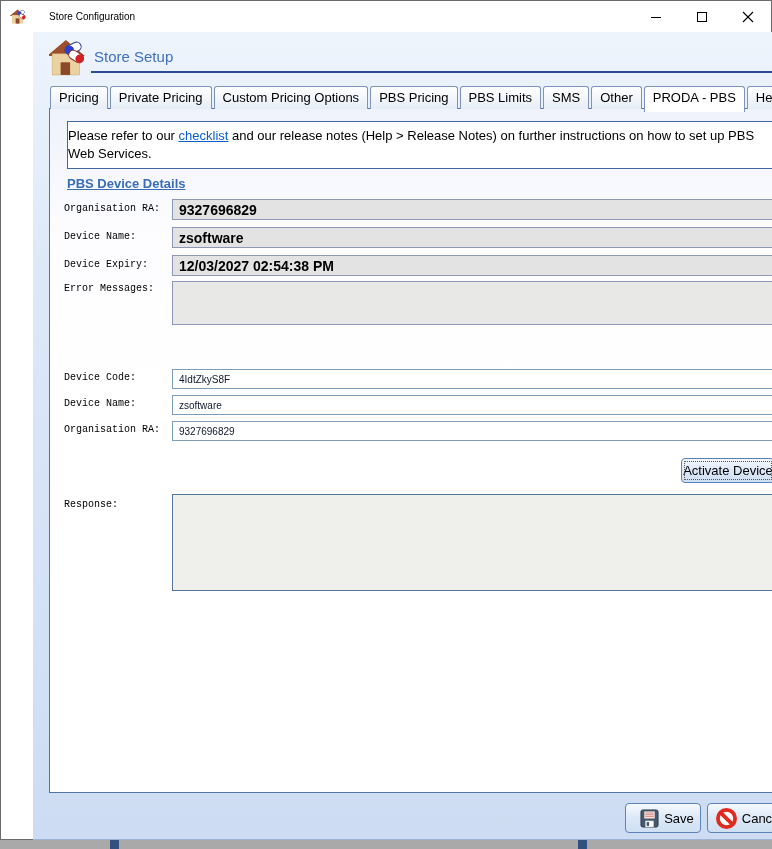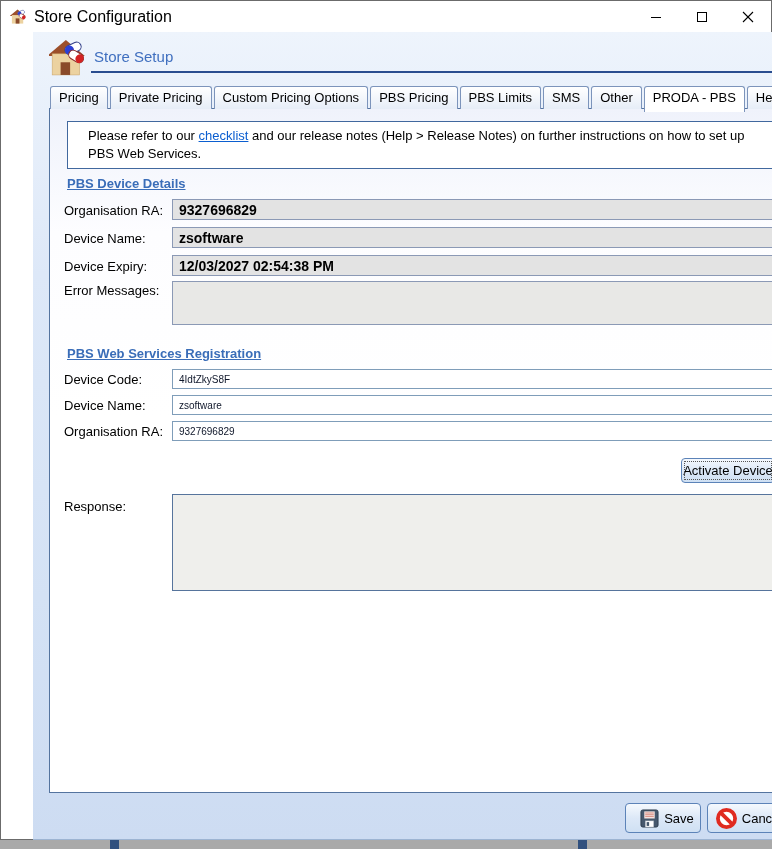--- a/index.html
+++ b/index.html
@@ -9,21 +9,21 @@
 
   
   .behind-strip { position:absolute; left:0; bottom:0; width:772px; height:10px; background:#a9a9a9; }
   .behind-strip .sq { position:absolute; top:0; width:9px; height:10px; background:#31507e; }
 
   .app { position:absolute; left:0; top:0; width:772px; height:840px; border:1px solid #6b6b6b; background:#fff; }
 
   
   .titlebar { position:absolute; left:0; top:0; right:0; height:31px; background:#ffffff; display:flex; align-items:center; }
   .titlebar-icon { margin-left:9px; width:17px; height:17px; }
-  .titlebar-title { margin-left:7px; font-size:16px; color:#000; }
+  .titlebar-title { margin-left:22px; font-size:10px; color:#000; }
   .win-controls { position:absolute; right:0; top:0; height:31px; display:flex; }
   .win-btn { width:46px; height:31px; display:flex; align-items:center; justify-content:center; cursor:default; }
 
   
   .dialog { position:absolute; left:0; top:31px; width:770px; height:808px;
             background:linear-gradient(180deg,#eef4fc 0%, #dde8f8 30%, #d4e2f5 70%, #cddcf2 100%);
             border-bottom:1px solid #9db4d2;margin-left:32px; }
 
   .app-header-icon { position:absolute; left:16px; top:6px; width:38px; height:38px; }
   .app-header-title { position:absolute; left:61px; top:16px; font-size:15px; color:#3f6fbf; }
@@ -35,26 +35,26 @@
          background:linear-gradient(180deg,#ffffff,#e6edf7); border:1px solid #7c94bb; border-bottom:none;
          border-radius:3px 3px 0 0; height:23px; cursor:pointer; }
   .tab.active { background:#ffffff; height:26px; position:relative; z-index:4; font-weight:normal; }
 
   
   .panel { position:absolute; left:16px; top:76px; width:740px; height:685px;
            border:1px solid #54749f; background:linear-gradient(180deg,#eff2fb 0%, #fdfdff 18%, #ffffff 45%, #ffffff 100%);
            z-index:2; }
 
   .notice { position:absolute; left:17px; top:12px; width:706px; min-height:39px; background:#fff;
-            border:1px solid #41689e; padding:5px 20px; font-size:13px; line-height:1.4; color:#000; }
+            border:1px solid #41689e; padding:5px 0; font-size:13px; line-height:1.4; color:#000; }
   .notice a { color:#0b5ed0; text-decoration:underline; cursor:pointer; }
 
   .sec-heading { position:absolute; left:17px; font-size:13px; font-weight:bold; color:#3a6db8;text-decoration:underline; }
 
-  .fld-label { position:absolute; left:14px; font-size:13px; color:#000; white-space:nowrap; }
+  .fld-label { position:absolute; left:14px; font-size:10px; color:#000; white-space:nowrap;font-family:Liberation Mono, monospace; }
 
   .tb { position:absolute; left:122px; width:607px; padding:1px 6px; font-family:"Liberation Sans",sans-serif; }
   .tb-ro { height:21px; background:#e3e3e3; border:1px solid #8b99b5; font-size:14px; font-weight:bold; color:#000; }
   .tb-ed { height:20px; background:#ffffff; border:1px solid #7f9db9; font-size:10px; color:#0f172a; }
   .ta { resize:none; overflow:hidden; }
   .ta-err { height:44px; background:#e8e8e6; border:1px solid #8b99b5; }
   .ta-resp { height:97px; background:#efefec; border:1px solid #56749c; }
 
   .btn { display:flex; align-items:center; justify-content:center; gap:5px; font-size:13px; color:#000;
          background:linear-gradient(180deg,#f5f9fe 0%, #dce8f7 50%, #cfe0f3 100%);
@@ -156,21 +156,20 @@
 
         <div class="fld-label" style="top:122px">Device Name:</div>
         <input class="tb tb-ro" style="top: 118px;" readonly="" value="zsoftware">
 
         <div class="fld-label" style="top:150px">Device Expiry:</div>
         <input class="tb tb-ro" style="top: 146px;" readonly="" value="12/03/2027 02:54:38 PM">
 
         <div class="fld-label" style="top:174px">Error Messages:</div>
         <textarea class="tb ta ta-err" style="top: 172px;" readonly=""></textarea>
 
-        <div class="sec-heading" style="top:237px">PBS Web Services Registration</div>
 
         <div class="fld-label" style="top:263px">Device Code:</div>
         <input class="tb tb-ed" style="top: 260px;" value="4IdtZkyS8F">
 
         <div class="fld-label" style="top:289px">Device Name:</div>
         <input class="tb tb-ed" style="top: 286px;" value="zsoftware">
 
         <div class="fld-label" style="top:315px">Organisation RA:</div>
         <input class="tb tb-ed" style="top: 312px;" value="9327696829">
 

